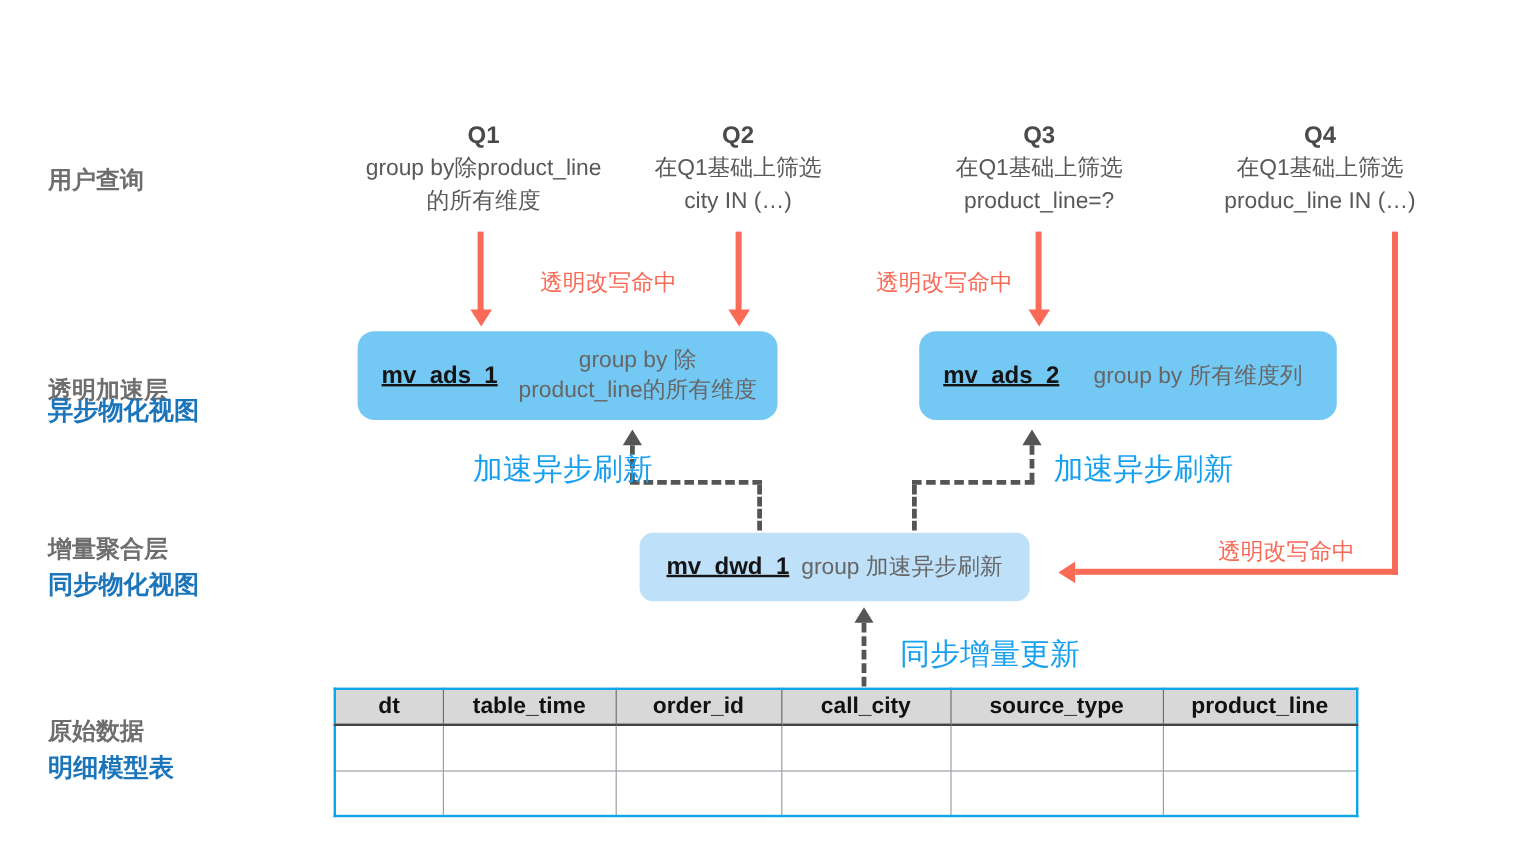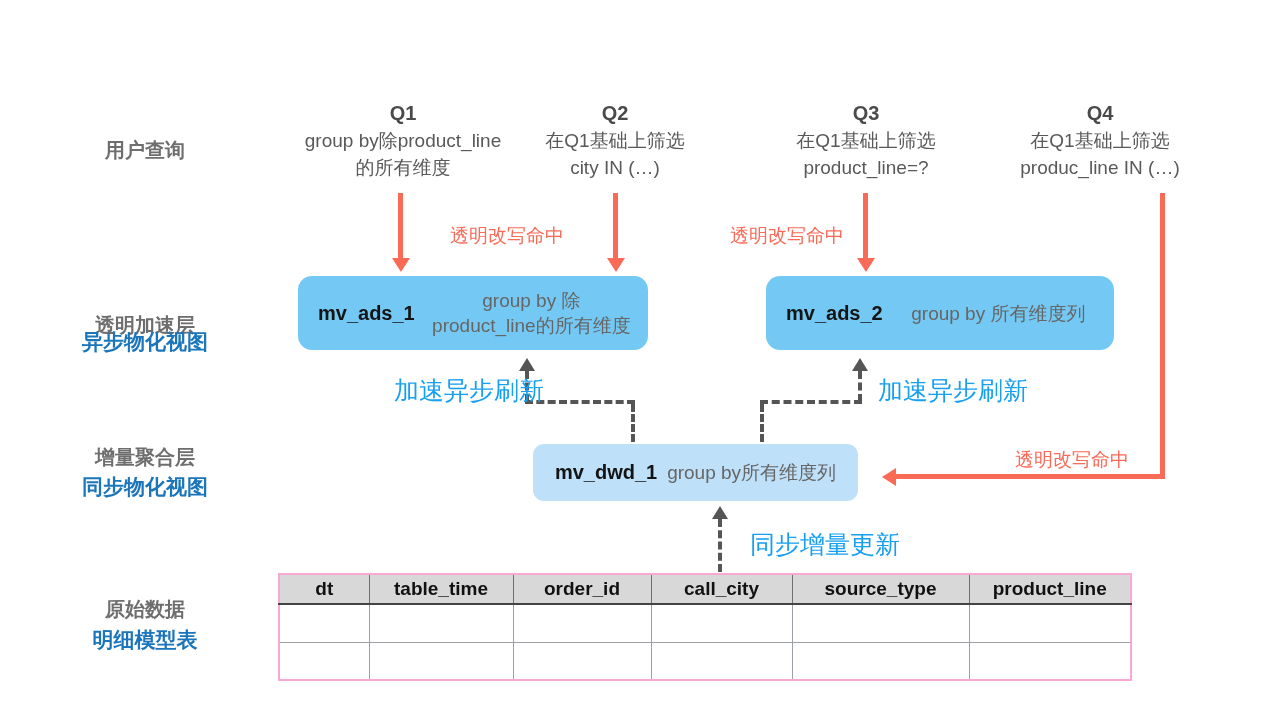--- a/index.html
+++ b/index.html
@@ -2,21 +2,21 @@
 <html><head>
 <meta charset="utf-8">
 <style>
   * { margin:0; padding:0; box-sizing:border-box; }
   html,body { background:#ffffff; }
   .canvas {
     position:relative; width:1280px; height:720px; background:#ffffff;
     font-family:"Liberation Sans", sans-serif; overflow:hidden;
   }
   
-  .layer-label { position:absolute; left:40px; width:210px; text-align:center; }
+  .layer-label { position:absolute; left:40px; width:210px; }
   .layer-gray { color:#6E6E6E; font-weight:bold; font-size:20px; }
   .layer-blue { color:#1B75BB; font-weight:bold; font-size:21px; }
   
   .q-block { position:absolute; top:100px; text-align:center; color:#595959; font-size:19px; line-height:27px; }
   .q-name { font-weight:bold; font-size:20px; color:#4a4a4a; }
   
   .vshaft-red { position:absolute; width:5px; background:#F96A57; }
   .hshaft-red { position:absolute; height:5px; background:#F96A57; }
   .head-down-red { position:absolute; width:0; height:0;
     border-left:9px solid transparent; border-right:9px solid transparent; border-top:14px solid #F96A57; }
@@ -26,26 +26,26 @@
   
   .vdash { position:absolute; width:0; border-left:4px dashed #555; }
   .hdash { position:absolute; height:0; border-top:4px dashed #555; }
   .head-up-gray { position:absolute; width:0; height:0;
     border-left:8px solid transparent; border-right:8px solid transparent; border-bottom:13px solid #555; }
   .blue-label { position:absolute; color:#18A0F0; font-size:25px; white-space:nowrap; }
   
   .mv-box { position:absolute; border-radius:14px; display:flex; align-items:center; }
   .mv-ads { background:#74C9F4; }
   .mv-dwd { background:#BEE0F9; justify-content:center; gap:10px; border-radius:11px; }
-  .mv-name { font-weight:bold; color:#141414; font-size:20px; white-space:nowrap; }
+  .mv-name { font-weight:bold; color:#141414; font-size:20px; white-space:nowrap;text-decoration:underline; }
   .mv-desc { color:#666666; font-size:19px; text-align:center; line-height:25px; }
   .mv-ads .mv-name { padding-left:20px; }
   .mv-ads .mv-desc { flex:1; padding:0 14px; }
   
-  .data-table { position:absolute; left:278px; top:573px; border-collapse:collapse; table-layout:fixed; border:2px solid #f9a8d4; }
+  .data-table { position:absolute; left:278px; top:573px; border-collapse:collapse; table-layout:fixed; border:2px solid #0ea5e9; }
   .data-table th { background:#D8D8D8; font-weight:bold; font-size:19px; color:#111;
     height:30px; border:1px solid #6f6f6f; border-bottom:2px solid #444; font-family:"Liberation Sans",sans-serif; }
   .data-table td { height:38px; background:#fff; border:1px solid #9aa0a6; }
 </style>
 </head>
 <body>
 
 <div class="canvas">
 
   <div class="layer-label layer-gray" style="top:137px">用户查询</div>
@@ -105,21 +105,21 @@
     </span>
   </div>
 
   <div class="mv-box mv-ads" style="left:766px;top:276px;width:348px;height:74px">
     <span class="mv-name">mv_ads_2</span>
     <span class="mv-desc">group by 所有维度列</span>
   </div>
 
   <div class="mv-box mv-dwd" style="left:533px;top:444px;width:325px;height:57px">
     <span class="mv-name">mv_dwd_1</span>
-    <span class="mv-desc">group by所有维度列</span>
+    <span class="mv-desc">group 加速异步刷新</span>
   </div>
 
   <div class="vdash" style="left:631px;top:404px;height:38px"></div>
   <div class="hdash" style="left:525px;top:400px;width:110px"></div>
   <div class="vdash" style="left:525px;top:371px;height:31px"></div>
   <div class="head-up-gray" style="left:519px;top:358px"></div>
 
   <div class="vdash" style="left:760px;top:404px;height:38px"></div>
   <div class="hdash" style="left:760px;top:400px;width:102px"></div>
   <div class="vdash" style="left:858px;top:371px;height:31px"></div>

